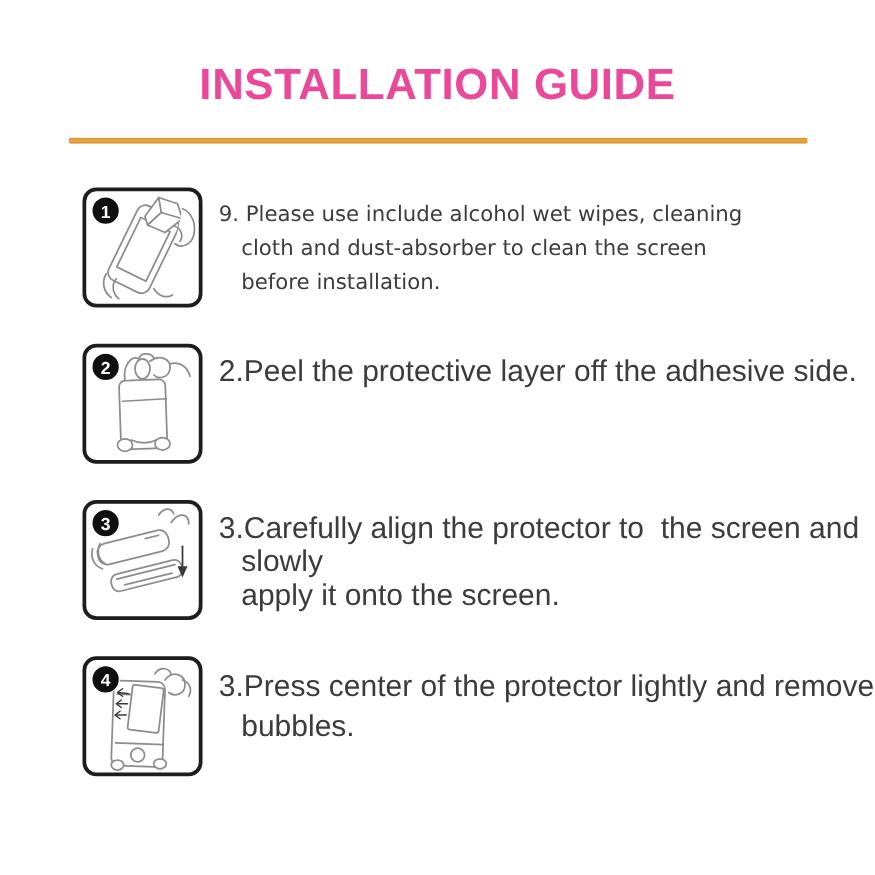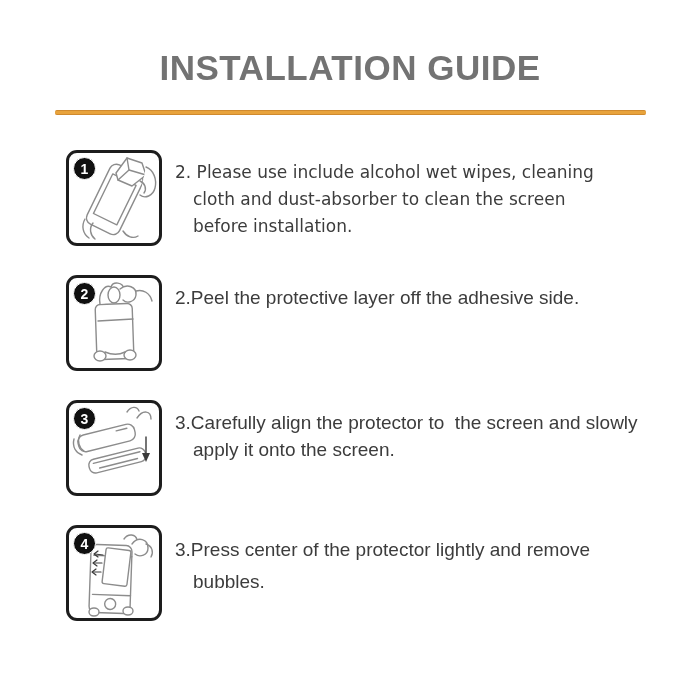--- a/index.html
+++ b/index.html
@@ -10,21 +10,21 @@
   }
   .page { width: 700px; height: 700px; position: relative; overflow: hidden; background: #fff; }
 
   .title {
     margin: 48px 0 0 0;
     text-align: center;
     font-size: 35px;
     line-height: 40px;
     font-weight: bold;
     letter-spacing: 0.5px;
-    color: #737373;
+    color: #ec4899;
   }
 
   .divider {
     margin: 22px 0 0 55px;
     width: 591px;
     height: 3px;
     background: var(--accent, #E8A33C);
     border-top: 1px solid #D08A2E;
     border-bottom: 1px solid #D08A2E;
     border-radius: 2px;
@@ -50,21 +50,21 @@
     border: 1px solid #fff;
     border-radius: 50%;
     color: #fff;
     font-size: 14px; font-weight: bold;
     display: flex; align-items: center; justify-content: center;
     z-index: 2;
   }
 
   .step-text {
     margin: 9px 0 0 13px;
-    font-size: 19px;
+    font-size: 24px;
     line-height: 27px;
     color: #3c3c3c;
     white-space: pre-wrap;
     padding-left: 18px;
     text-indent: -18px;
   }
   
   .step:nth-child(1) .step-text { font-family: "DejaVu Sans", "Liberation Sans", sans-serif; font-size: 17px; }
   .step:nth-child(4) .step-text { line-height: 32px; }
 
@@ -95,21 +95,21 @@
           <path d="M16 66 C12 73 14 81 20 85"></path>
           <path d="M24 70 C20 75 21 82 26 86"></path>
           <path d="M54 78 C58 84 64 86 69 83"></path>
           <path class="fillw" d="M47 20 L58 5 L73 10 L77 22 L63 33 L49 27 Z"></path>
           <path d="M58 5 L60 17 L77 22"></path>
           <path d="M49 27 L60 17"></path>
           <path class="fillw" d="M77 14 C85 17 88 27 86 35 C84 43 76 46 71 42"></path>
           <path d="M71 28 C76 30 78 36 75 40"></path>
         </svg>
       </div>
-      <div class="step-text">2. Please use include alcohol wet wipes, cleaning
+      <div class="step-text">9. Please use include alcohol wet wipes, cleaning
 cloth and dust-absorber to clean the screen
 before installation.</div>
     </div>
 
     <div class="step">
       <div class="illus">
         <span class="badge">2</span>
         <svg class="art" width="90" height="90" viewBox="0 0 90 90">
           <rect x="27" y="26" width="37" height="55" rx="5" transform="rotate(-2 45 53)"></rect>
           <line x1="29" y1="43" x2="64" y2="41"></line>

